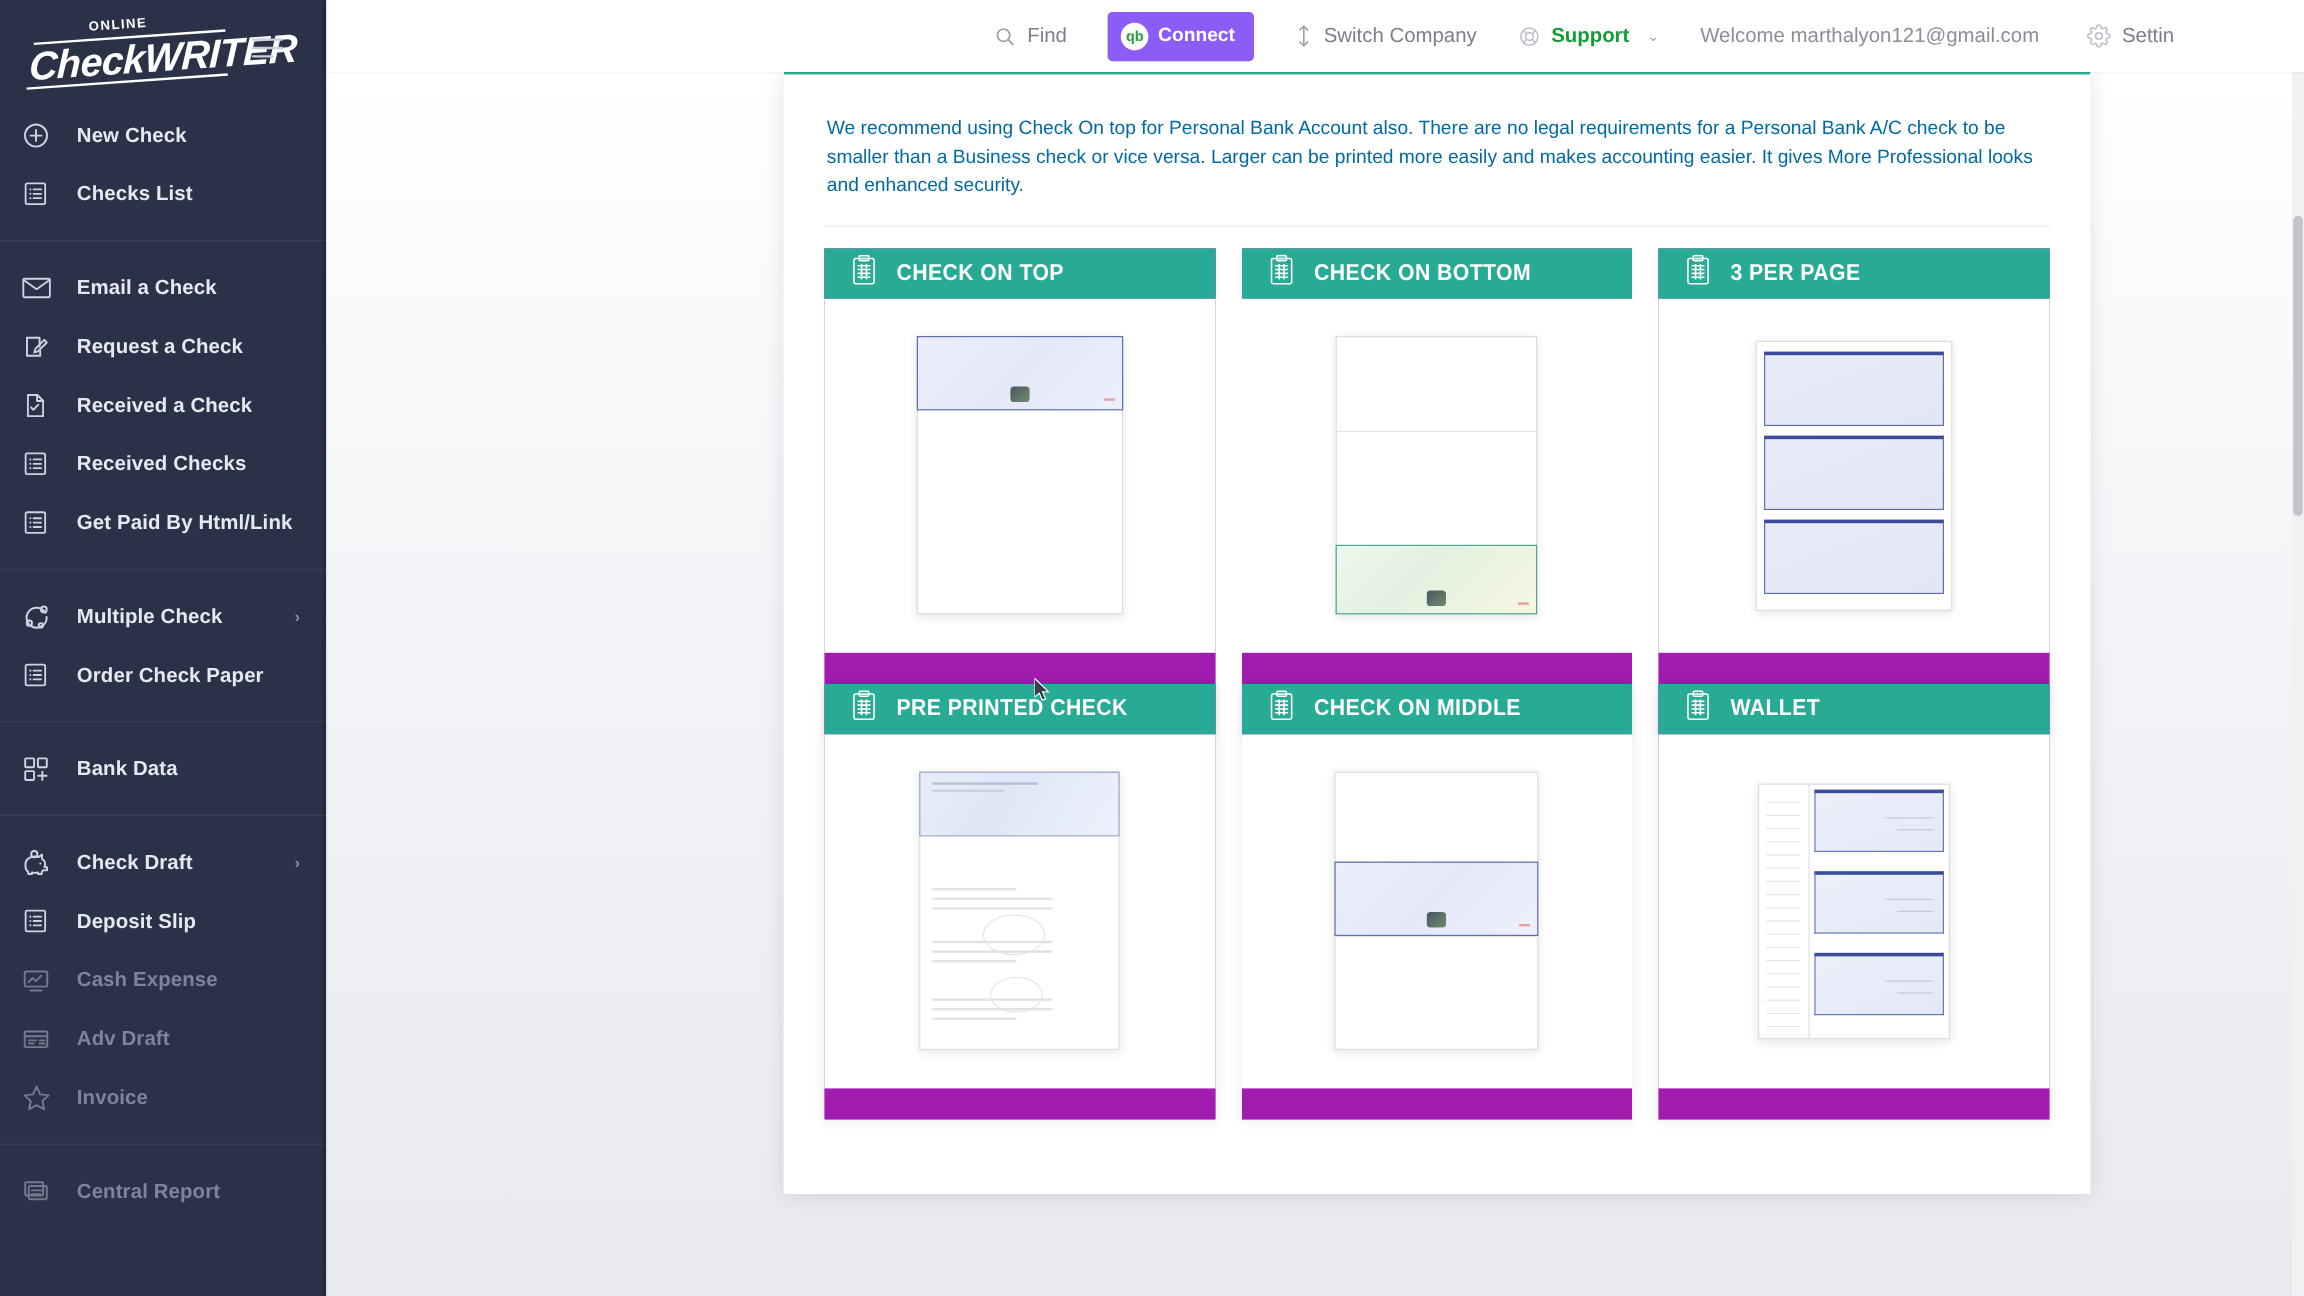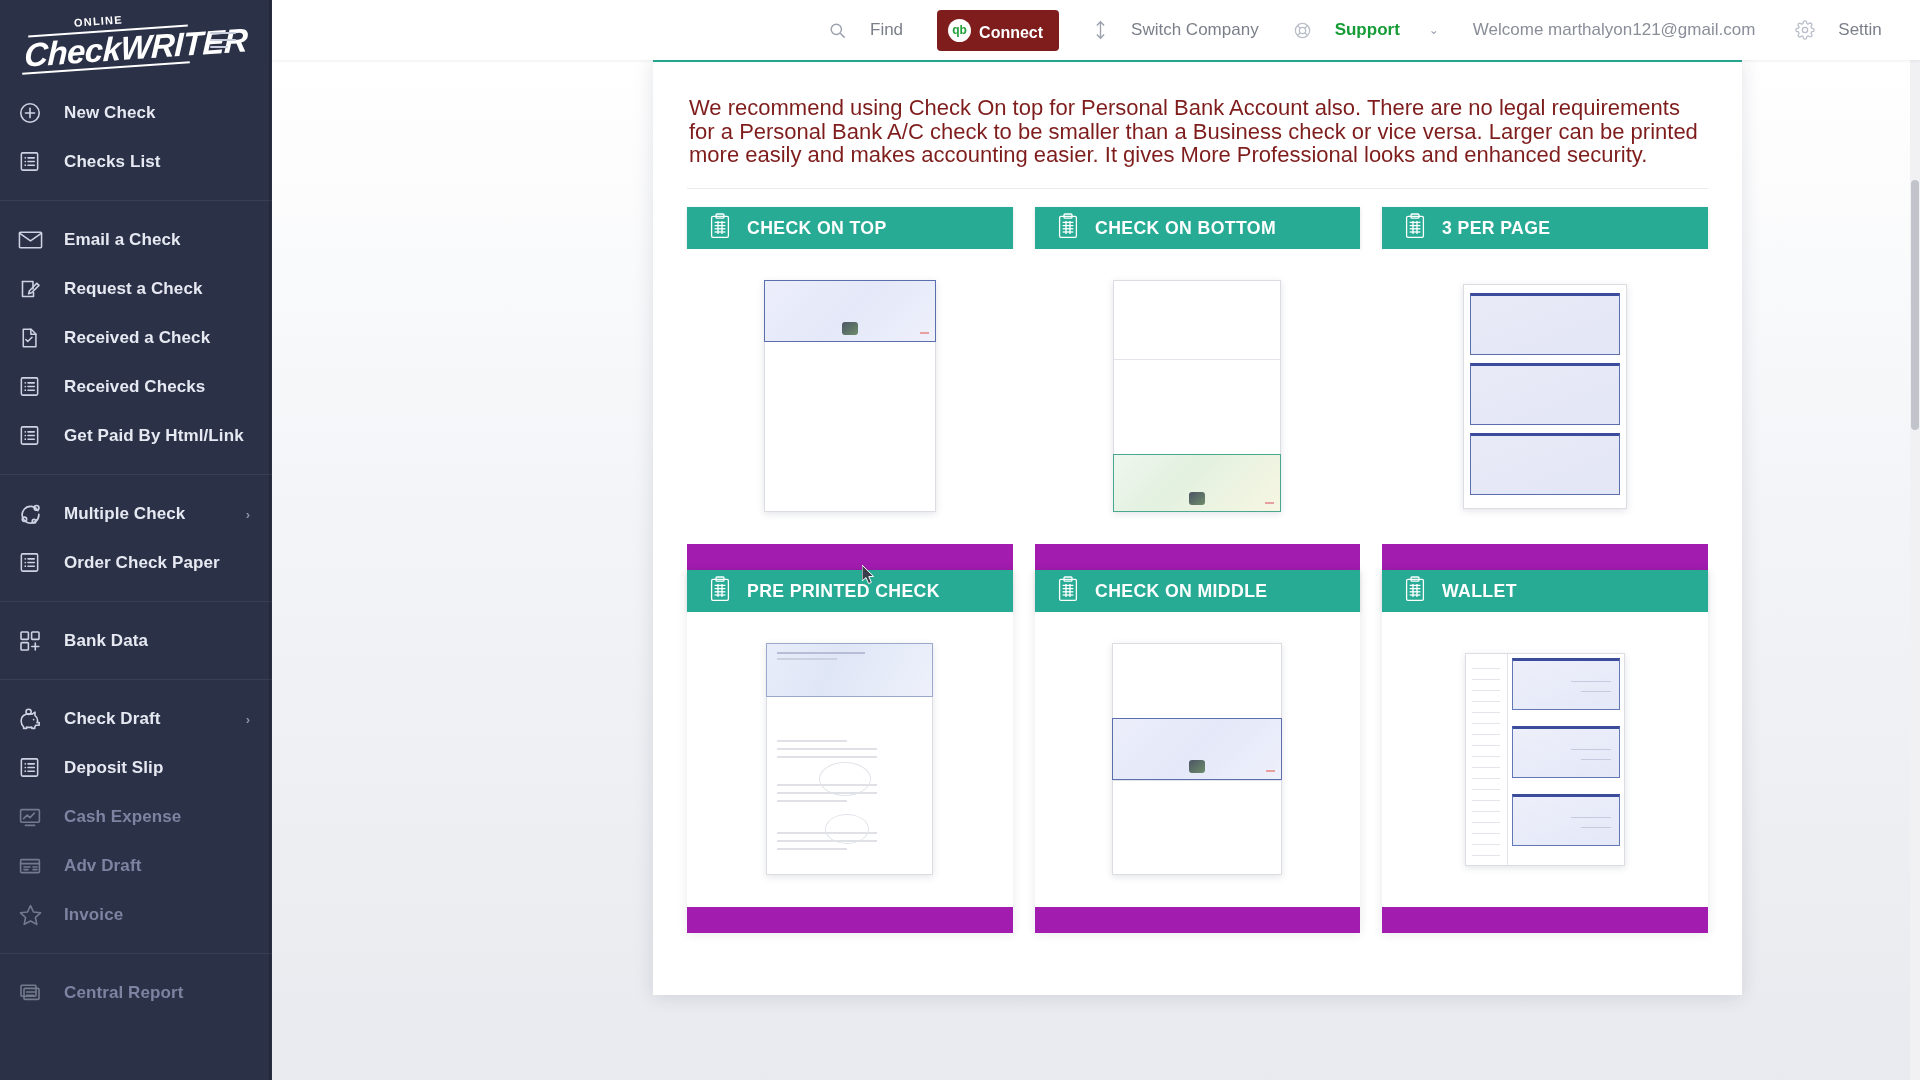--- a/index.html
+++ b/index.html
@@ -74,27 +74,27 @@
   .nav-item svg{ stroke:#ced3e3; fill:none; stroke-width:1.6; }
 
   
   #topbar{
     position:absolute; left:272px; top:0; right:0; height:60px;
     background:#ffffff; display:flex; align-items:center;
     box-shadow:0 1px 3px rgba(0,0,0,0.07); z-index:6;
   }
   .tb-spacer{ flex:none; width:556px; }
   .tb-item{
-    display:flex; align-items:center; gap:23px; color:#7b7f8a;
+    display:flex; align-items:center; gap:9px; color:#7b7f8a;
     font-size:17px; margin-right:34px; cursor:pointer; white-space:nowrap;
   }
   .tb-item .tico{ display:flex; align-items:center; }
   .tb-connect{
-    display:flex; align-items:flex-end; gap:8px;
-    background:#7f1d1d; color:#fff; font-size:16px; font-weight:bold;
+    display:flex; align-items:center; gap:8px;
+    background:#8b5cf6; color:#fff; font-size:16px; font-weight:bold;
     padding:9px 16px 9px 11px; border-radius:4px; margin-right:34px; cursor:pointer;
   }
   .qb-badge{
     width:23px; height:23px; border-radius:50%; background:#fff; color:#21a03a;
     display:flex; align-items:center; justify-content:center;
     font-size:12px; font-weight:bold; font-family:"Liberation Sans", sans-serif;
   }
   .tb-support{ color:#169c36; font-weight:bold; }
   .tb-welcome{ color:#8a8e99; font-size:17px; margin-right:40px; white-space:nowrap; }
   .tb-caret{ color:#9aa0ad; font-size:12px; margin-left:6px; }
@@ -105,21 +105,21 @@
     background:linear-gradient(180deg,#ffffff 0%,#f3f4f7 45%,#e9eaef 100%);
   }
   #panel{
     position:absolute; left:653px; top:58px; width:1089px; height:937px;
     background:#ffffff; box-shadow:0 2px 18px rgba(30,40,70,0.13);
     z-index:3; overflow:hidden;
   }
   .panel-accent{ height:4px; background:#27ab95; width:100%; }
   .panel-inner{ padding:34px 34px 0 34px; }
   .intro{
-    color:#7f1d1d; font-size:22px; line-height:23.5px; max-width:1022px;
+    color:#0369a1; font-size:16px; line-height:23.5px; max-width:1022px;
     padding:0 2px;
   }
   .divider{ height:1px; background:#e9ebef; margin:21px 0 18px 0; }
 
   .grid{
     display:grid; grid-template-columns:repeat(3,1fr); gap:0px 22px;
   }
   .card{
     background:#a21caf; position:relative; padding-bottom:26px;
   }

